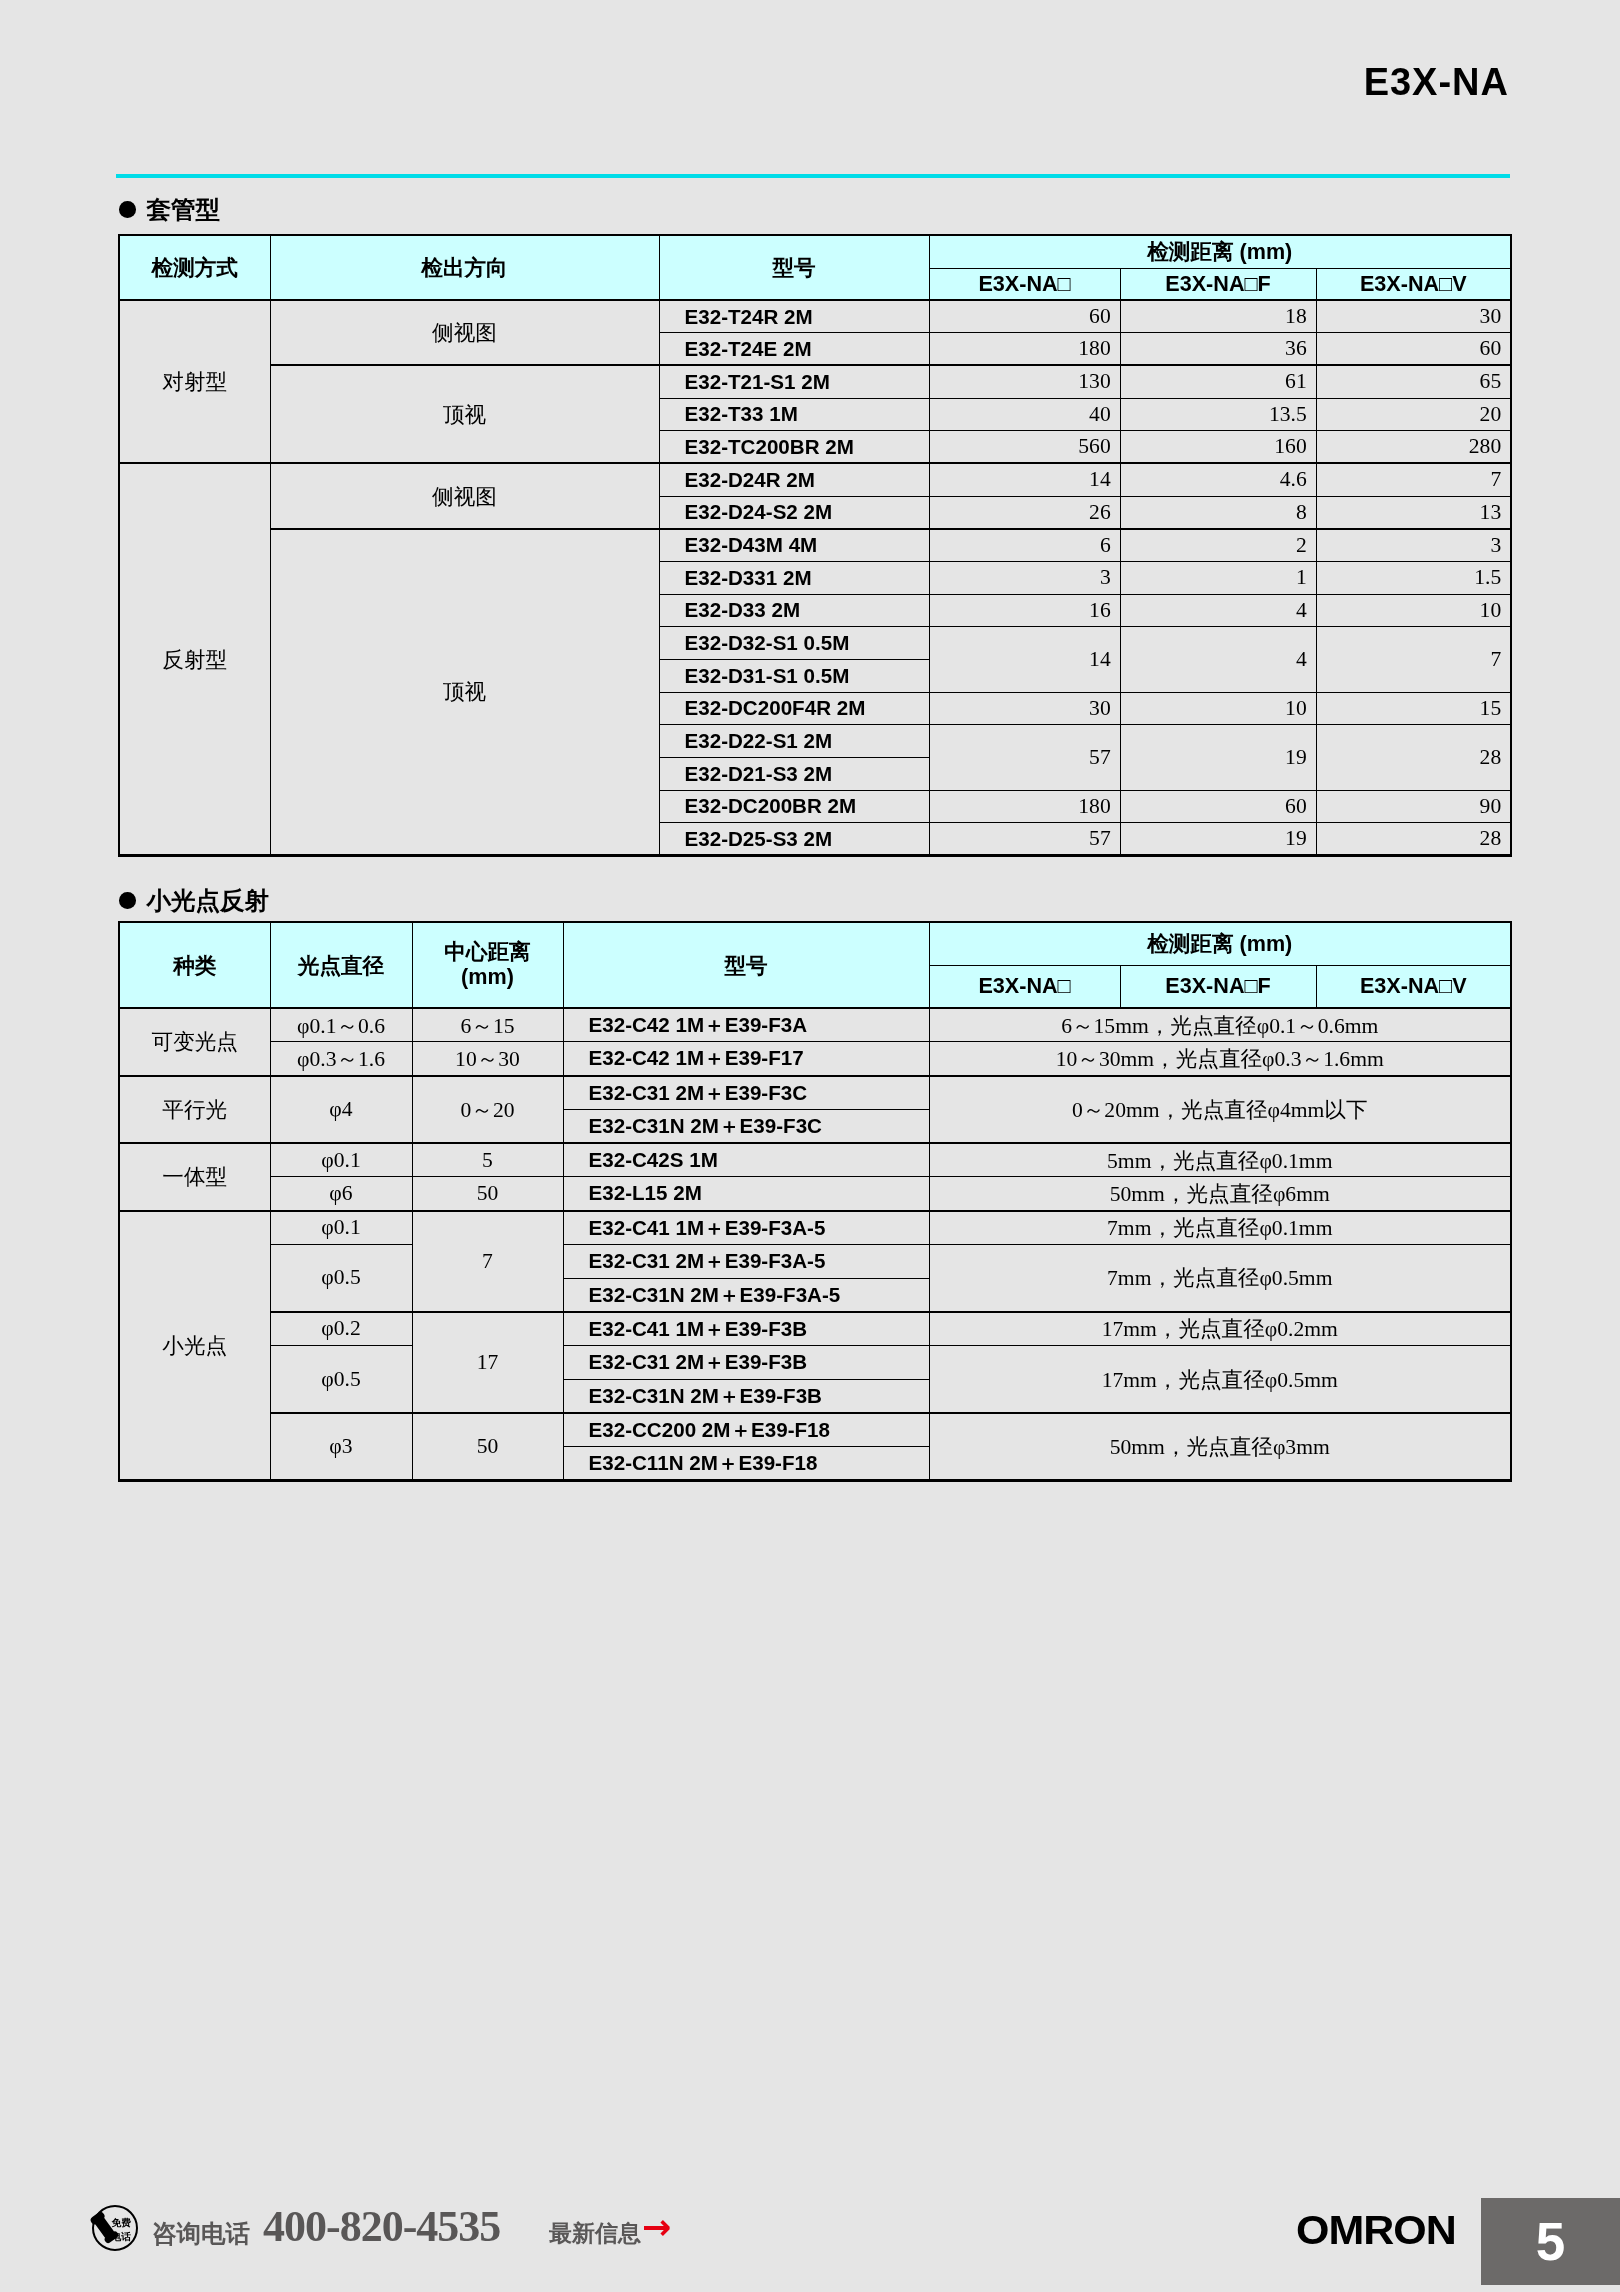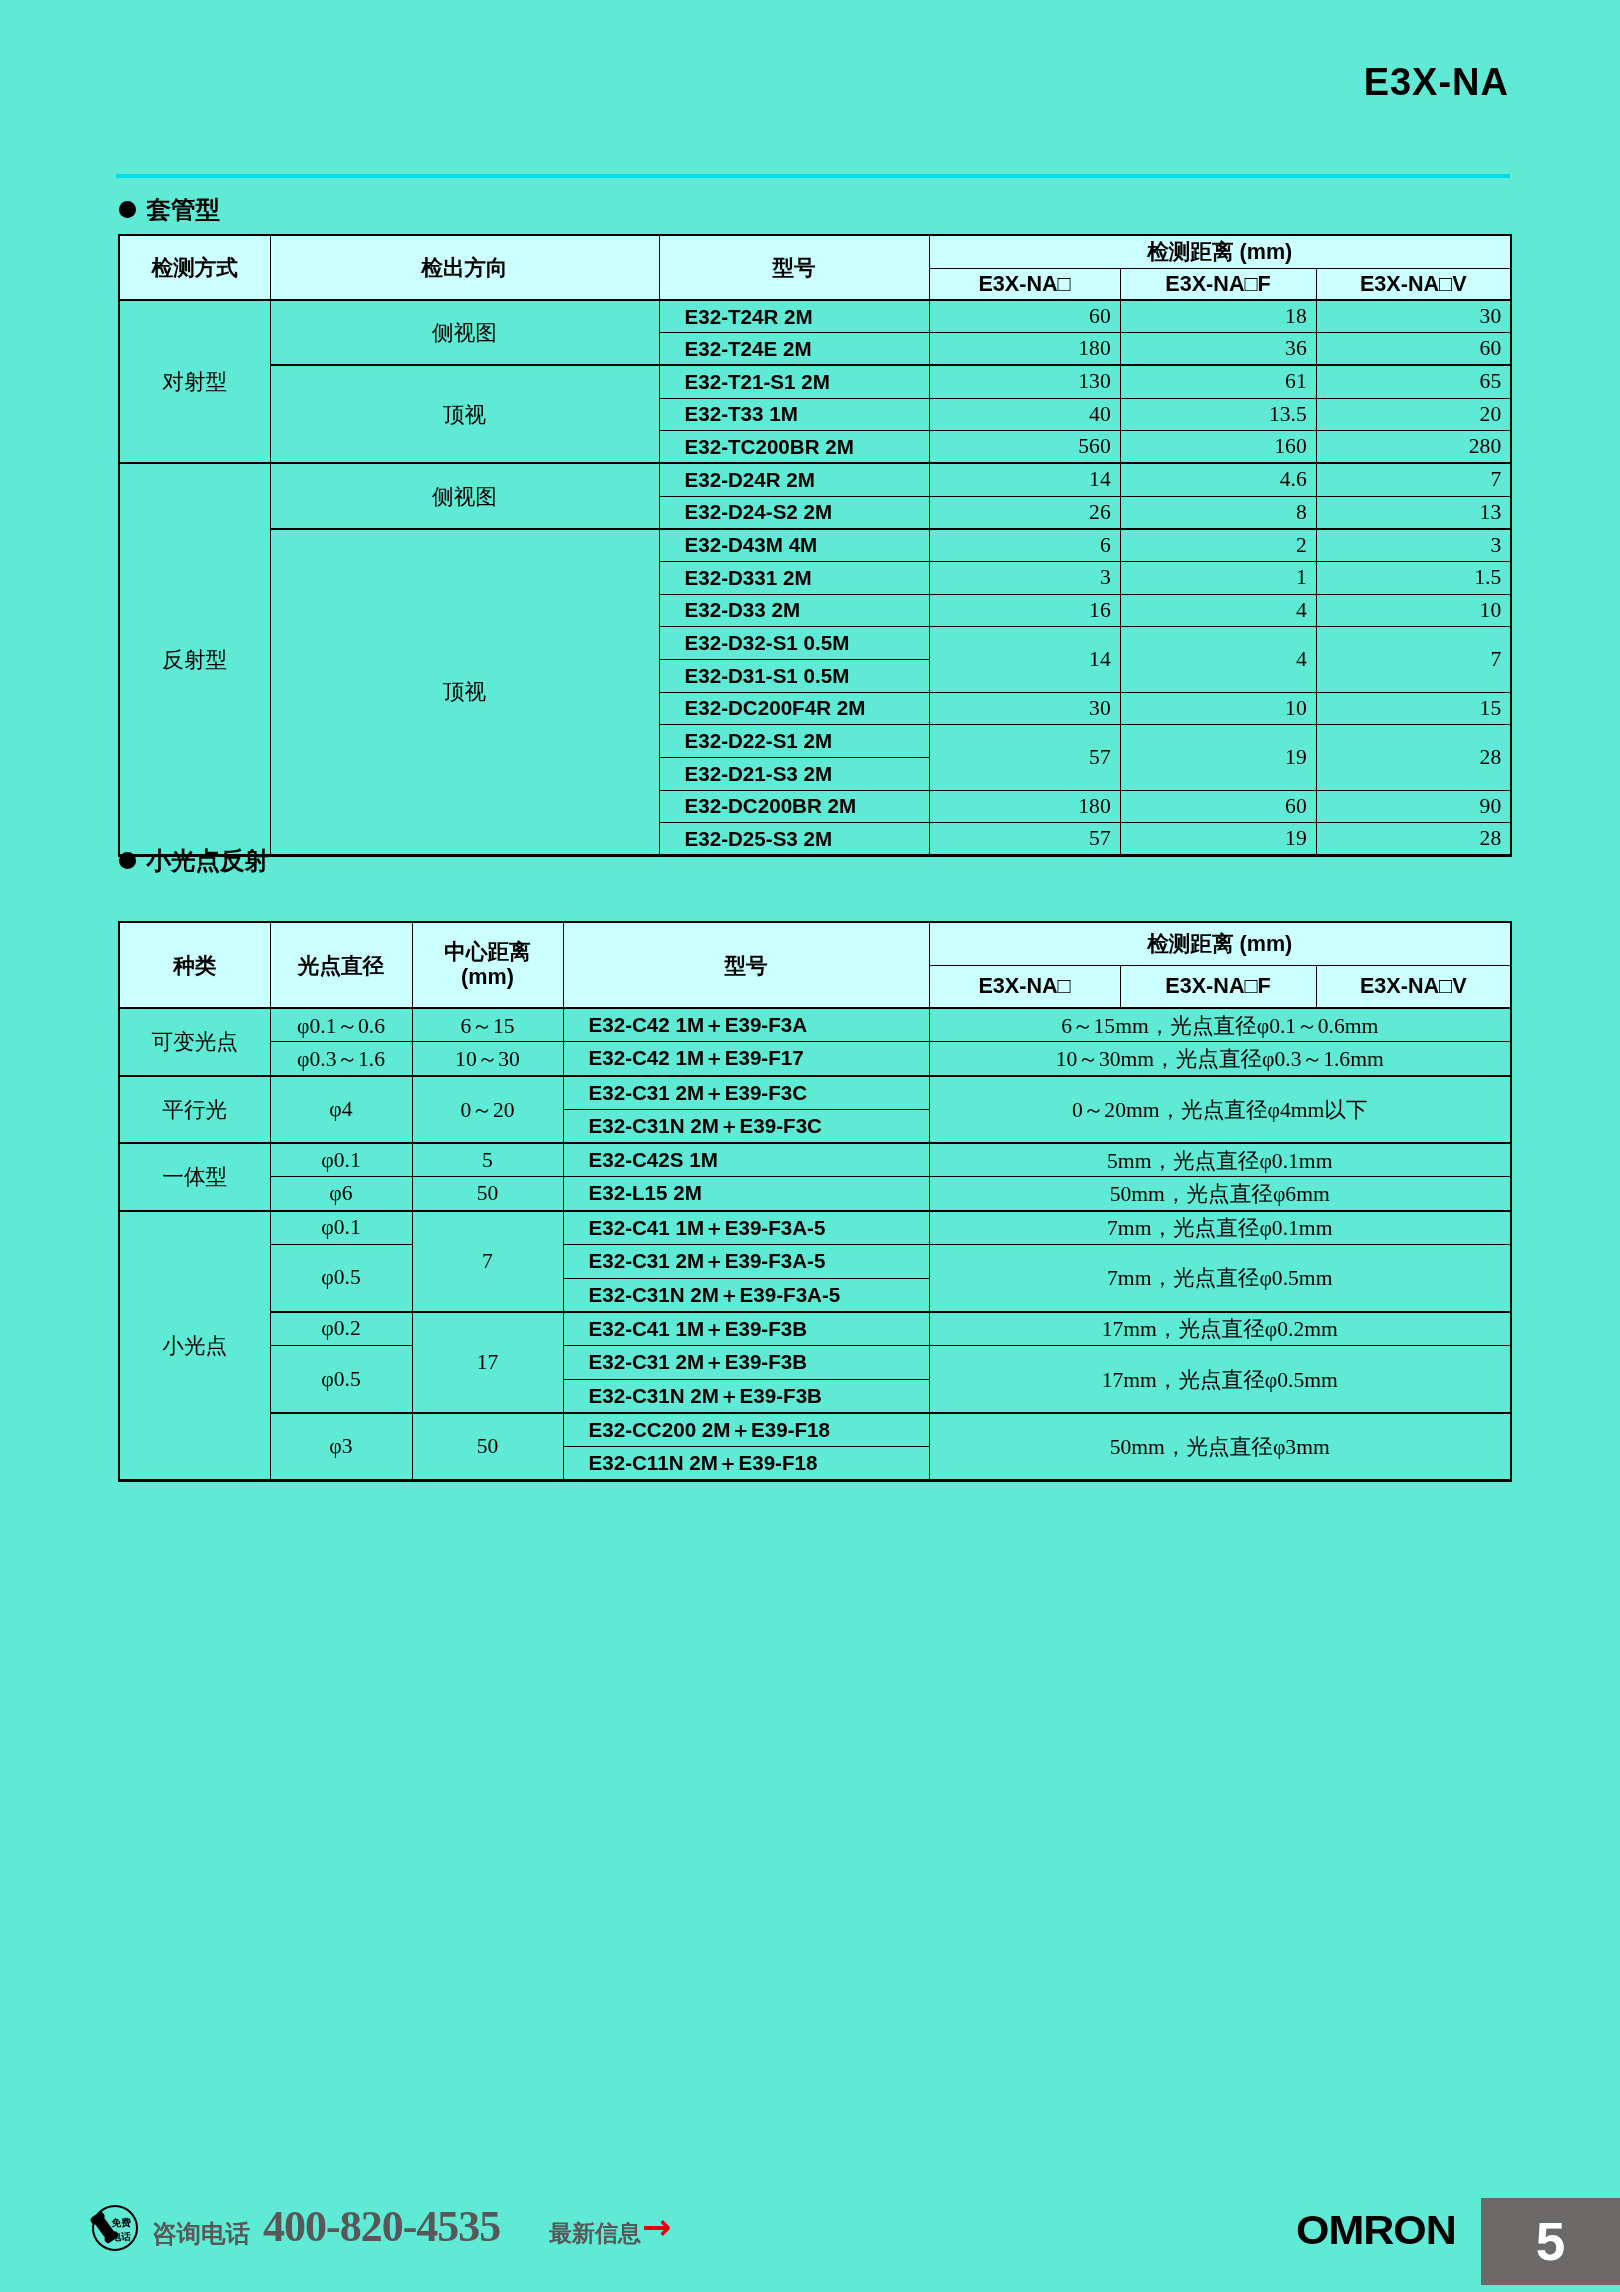--- a/index.html
+++ b/index.html
@@ -1,29 +1,29 @@
 <!DOCTYPE html>
 <html><head>
 <meta charset="utf-8">
 <style>
   html,body{margin:0;padding:0;background:#888;}
-  .page{position:relative;width:1620px;height:2293px;background:#5eead4;overflow:hidden;
+  .page{position:relative;width:1620px;height:2293px;background:#e5e5e5;overflow:hidden;
         font-family:"Liberation Serif",serif;color:#000;}
 
   
   .doc-title{position:absolute;top:61px;left:1117px;width:392px;text-align:right;
              font-family:"Liberation Sans",sans-serif;font-weight:bold;font-size:38px;letter-spacing:1px;}
   .top-rule{position:absolute;left:116px;top:174px;width:1394px;height:3.9px;background:#00dce8;}
 
   
   .sec{position:absolute;left:119px;display:flex;align-items:center;gap:10.8px;
        font-family:"Liberation Sans",sans-serif;font-weight:bold;font-size:24.5px;}
   .sec .bullet{width:16.7px;height:16.7px;border-radius:50%;background:#000;flex:0 0 auto;}
   .sec1{top:193px;}
-  .sec2{top:844px;}
+  .sec2{top:884px;}
 
   
   table.tbl{position:absolute;left:118px;width:1392px;border-collapse:collapse;table-layout:fixed;
             border:2px solid #000;border-top-width:2.9px;border-bottom-width:3.9px;}
   .t1{top:234px;height:623px;}
   .t2{top:921px;height:561px;}
   .tbl th,.tbl td{border:1px solid #000;overflow:hidden;vertical-align:middle;padding:0;}
   .tbl thead th{background:#ccffff;font-family:"Liberation Sans",sans-serif;font-weight:bold;
                 font-size:21.6px;text-align:center;}
   .t1 thead tr.hr1{height:33px;} .t1 thead tr.hr2{height:32px;}

